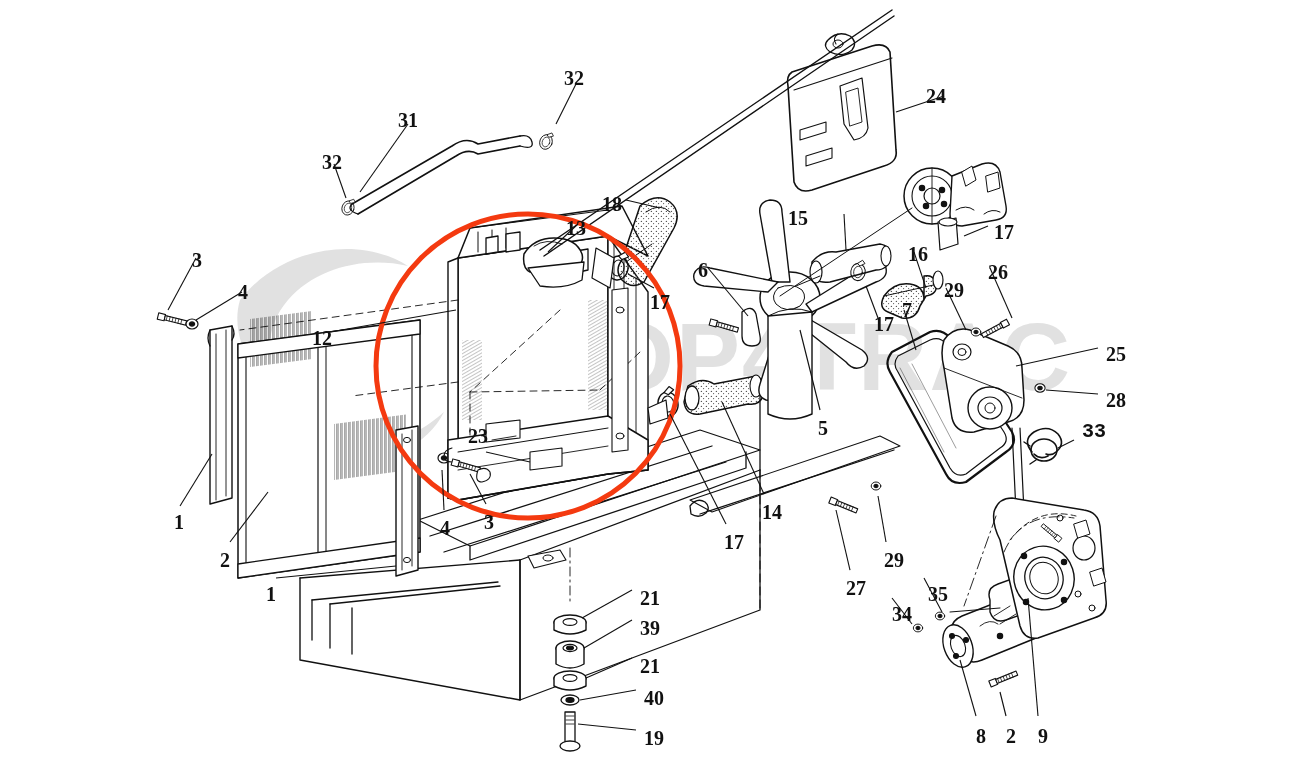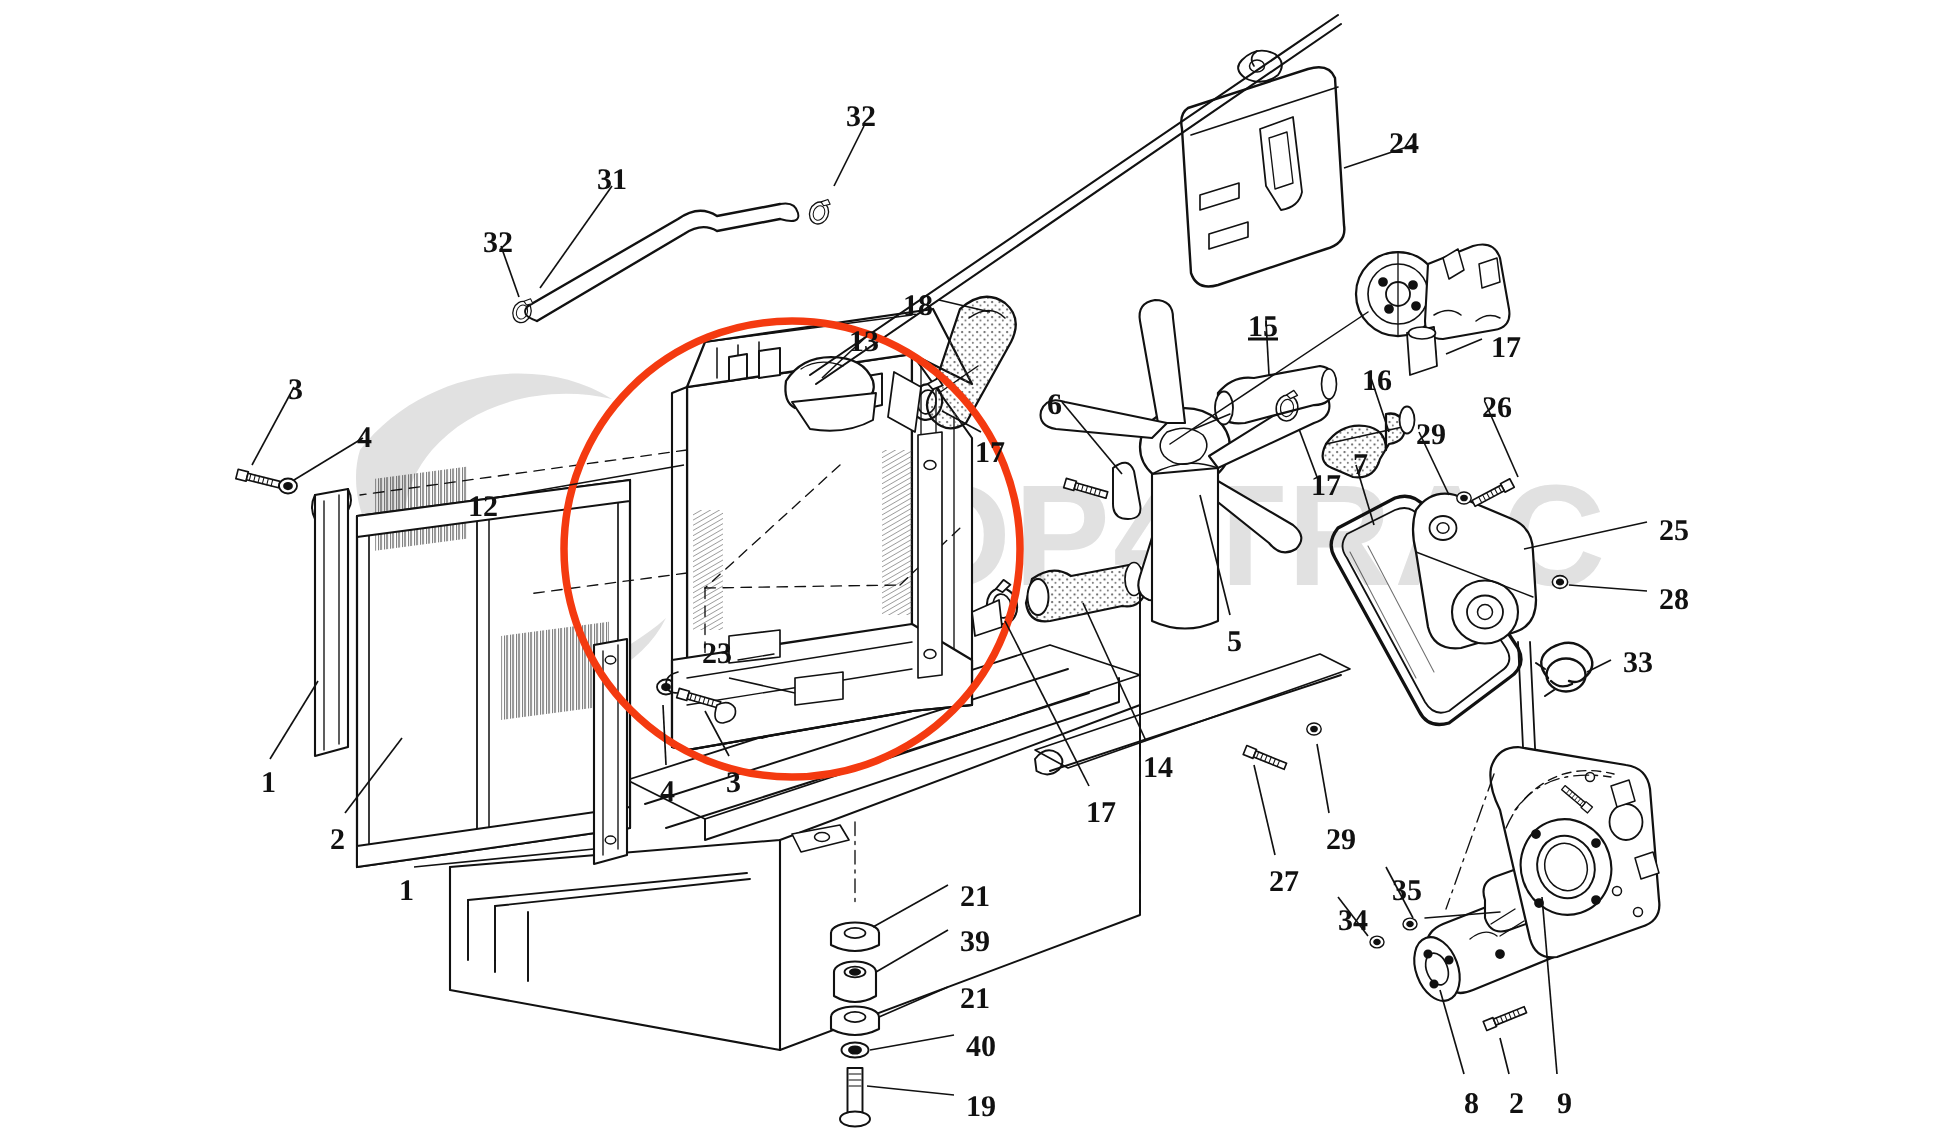--- a/index.html
+++ b/index.html
@@ -480,37 +480,37 @@
       <path d="M636 730 L578 724"></path>
     </g>
   </svg>
 
   <div id="callout-host">
       <div class="callout" style="left: 564px; top: 68px;">32</div>
       <div class="callout" style="left: 398px; top: 110px;">31</div>
       <div class="callout" style="left: 926px; top: 86px;">24</div>
       <div class="callout" style="left: 322px; top: 152px;">32</div>
       <div class="callout" style="left: 602px; top: 194px;">18</div>
-      <div class="callout" style="left: 832px; top: 208px; text-decoration: underline;">15</div>
+      <div class="callout" style="left: 788px; top: 208px;">15</div>
       <div class="callout" style="left: 994px; top: 222px;">17</div>
       <div class="callout" style="left: 566px; top: 218px;">13</div>
       <div class="callout" style="left: 908px; top: 244px;">16</div>
       <div class="callout" style="left: 192px; top: 250px;">3</div>
       <div class="callout" style="left: 698px; top: 260px;">6</div>
       <div class="callout" style="left: 988px; top: 262px;">26</div>
       <div class="callout" style="left: 650px; top: 292px;">17</div>
       <div class="callout" style="left: 238px; top: 282px;">4</div>
       <div class="callout" style="left: 944px; top: 280px;">29</div>
       <div class="callout" style="left: 902px; top: 300px;">7</div>
       <div class="callout" style="left: 874px; top: 314px;">17</div>
       <div class="callout" style="left: 312px; top: 328px; text-align: center;">12</div>
       <div class="callout" style="left: 1106px; top: 344px;">25</div>
       <div class="callout" style="left: 1106px; top: 390px;">28</div>
       <div class="callout" style="left: 818px; top: 418px;">5</div>
-      <div class="callout" style="left: 1082px; top: 432px;">33</div>
+      <div class="callout" style="left: 1082px; top: 422px; font-family: Liberation Mono, monospace;">33</div>
       <div class="callout" style="left: 468px; top: 426px;">23</div>
       <div class="callout" style="left: 762px; top: 502px; text-align: right;">14</div>
       <div class="callout" style="left: 174px; top: 512px;">1</div>
       <div class="callout" style="left: 440px; top: 518px;">4</div>
       <div class="callout" style="left: 484px; top: 512px;">3</div>
       <div class="callout" style="left: 724px; top: 532px;">17</div>
       <div class="callout" style="left: 220px; top: 550px;">2</div>
       <div class="callout" style="left: 884px; top: 550px;">29</div>
       <div class="callout" style="left: 846px; top: 578px;">27</div>
       <div class="callout" style="left: 266px; top: 584px;">1</div>

